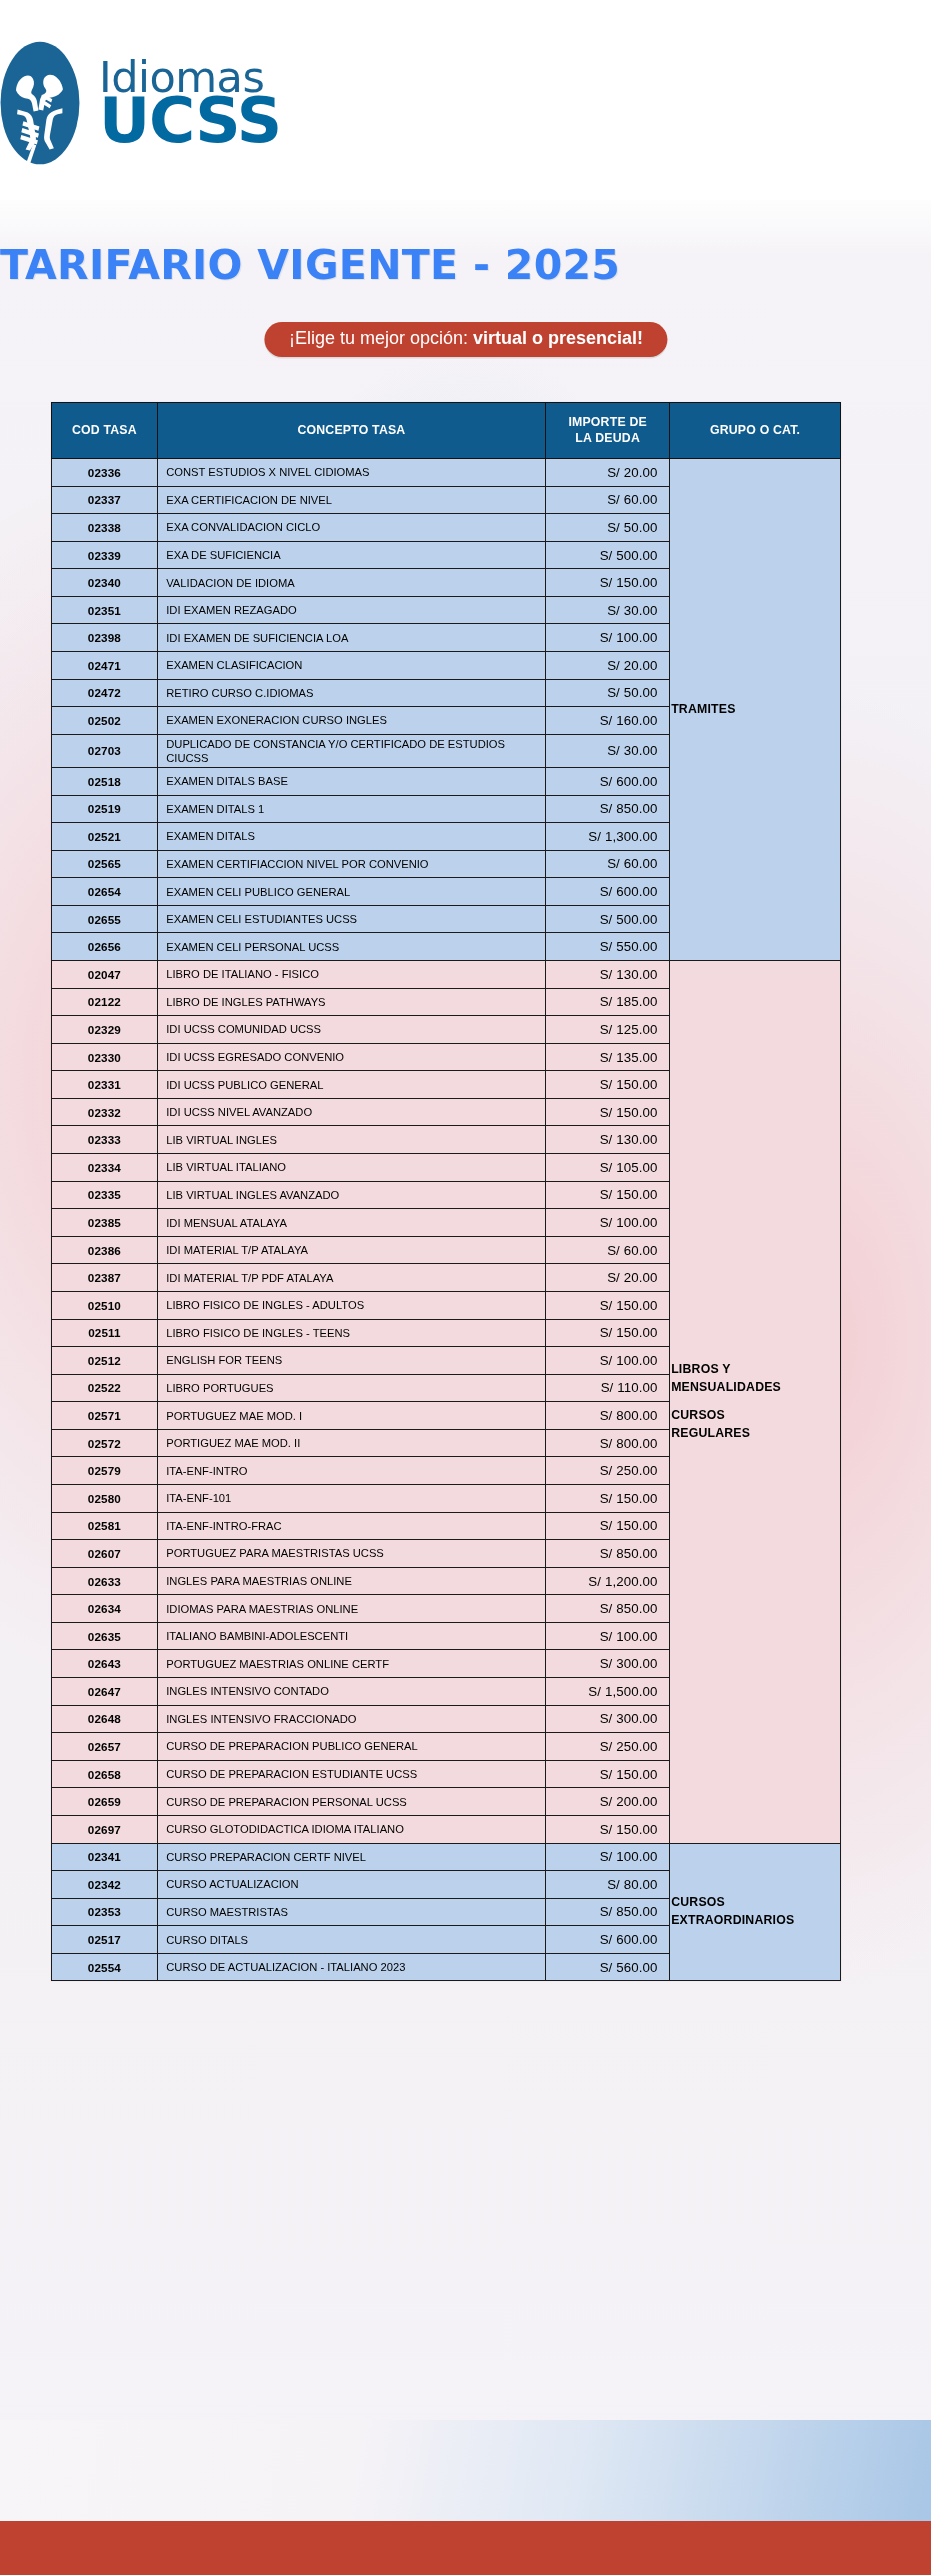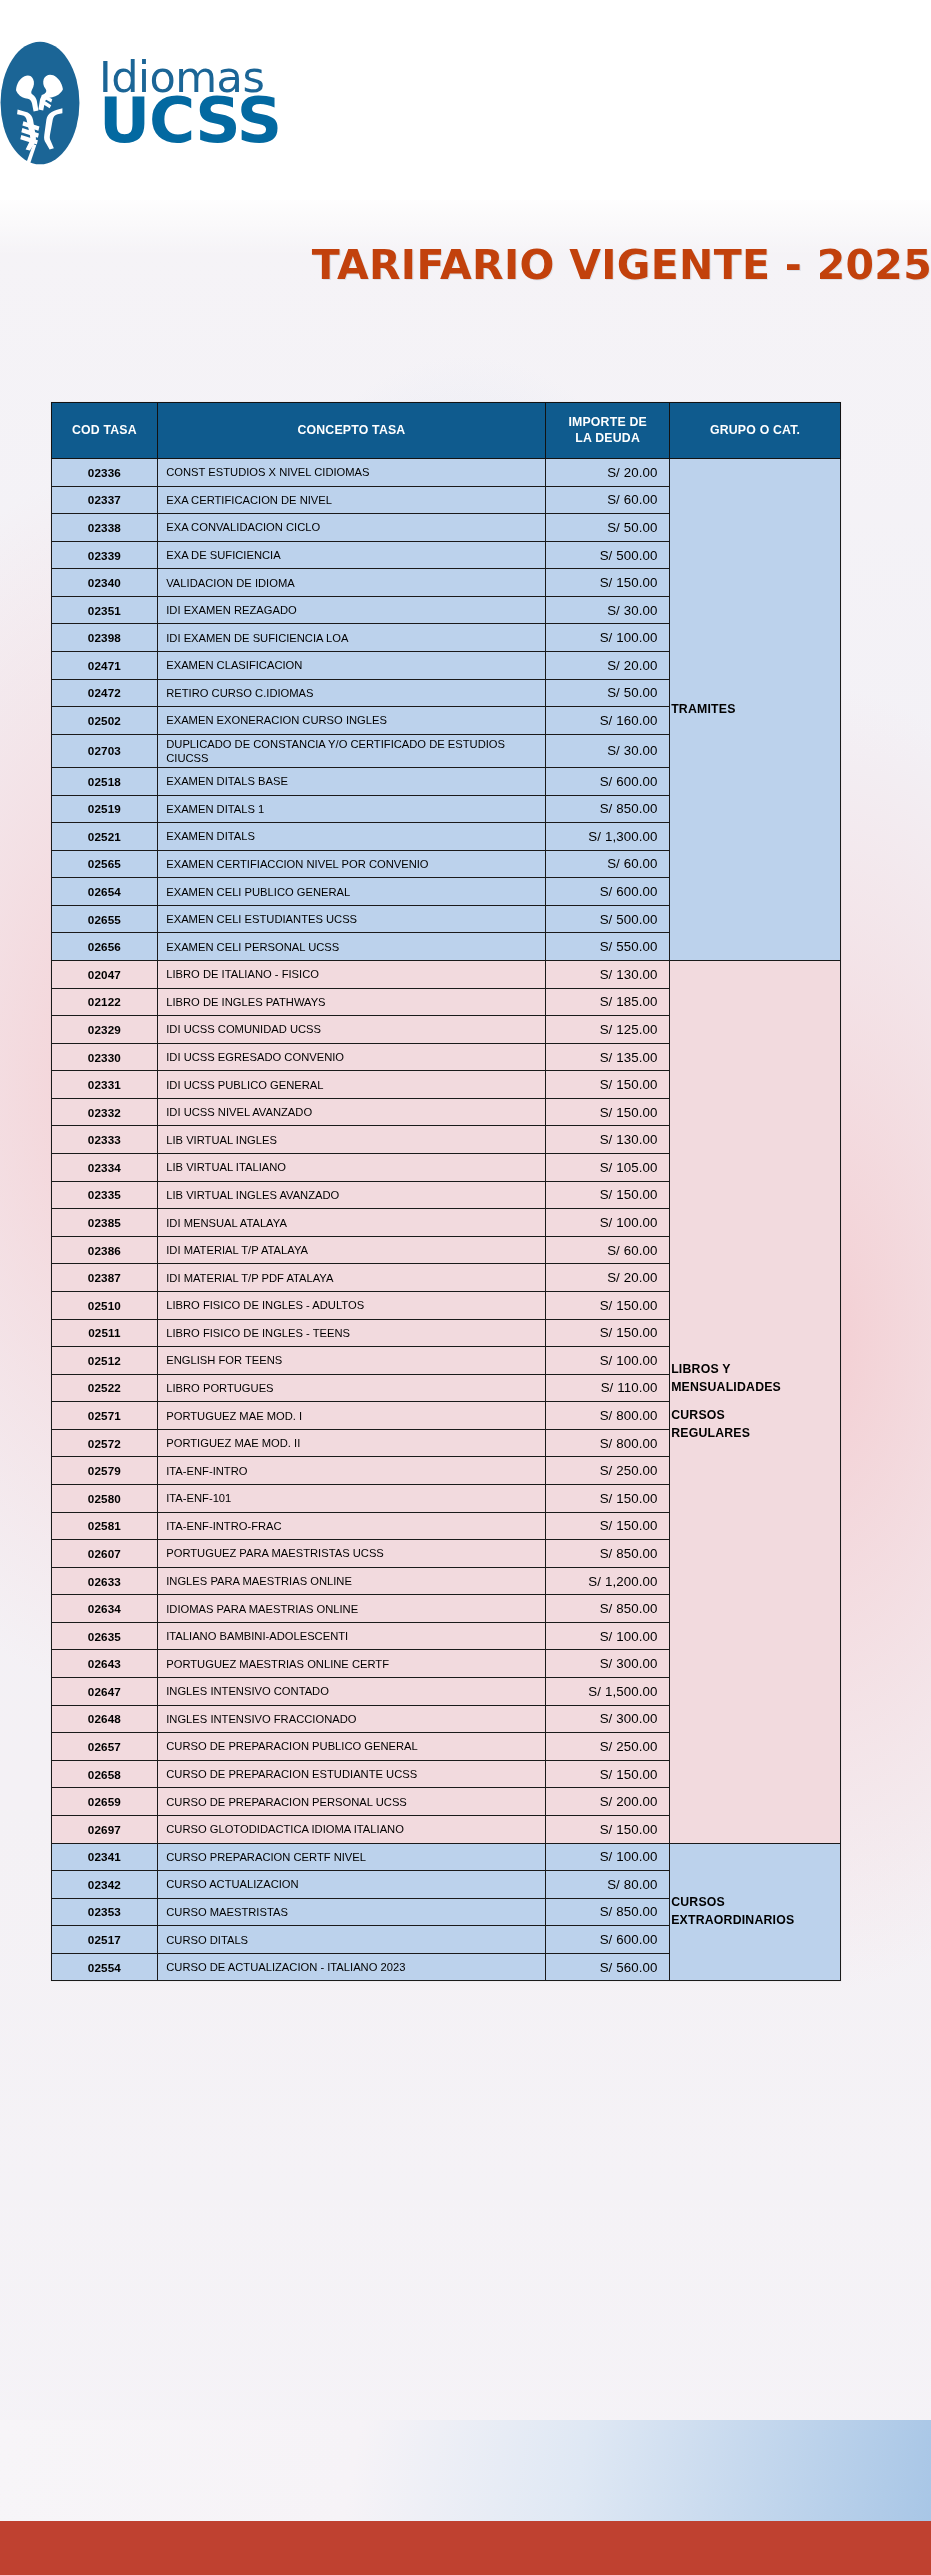--- a/index.html
+++ b/index.html
@@ -50,24 +50,24 @@
     font-family:"DejaVu Sans", sans-serif;
     font-size:43px; font-weight:400; color:#1b6596; letter-spacing:-0.5px;
   }
   .logo-ucss{
     font-family:"DejaVu Sans", sans-serif;
     font-size:63px; font-weight:700; color:#0369a1; letter-spacing:-1.1px;
     margin-top:1.1px;
   }
   
   .title{
-    position:absolute; left:0; top:241px; width:932px; text-align:right;
+    position:absolute; left:0; top:241px; width:932px; text-align:left;
     font-family:"DejaVu Sans", sans-serif;
     font-size:41px; font-weight:700; letter-spacing:0.3px;
-    color:#c2410c;
+    color:#3b82f6;
     text-shadow:1.1px 1.1px 0 rgba(120,150,180,0.18);
   }
   .subtitle-pill{
     position:absolute; left:50%; top:322px; transform:translateX(-50%);
     background:#bf4130; color:#ffffff;
     border-radius:18px;
     padding:6.4px 24.5px 8px 24.5px;
     font-size:18px; white-space:nowrap;
     box-shadow:0 1.6px 0 rgba(0,0,0,0.10);
   }
@@ -138,20 +138,23 @@
       </g>
     </svg>
     <div class="logo-type">
       <span class="logo-idiomas">Idiomas</span>
       <span class="logo-ucss">UCSS</span>
     </div>
   </div>
 
   <div class="title">TARIFARIO VIGENTE - 2025</div>
 
+  <div class="subtitle-pill">
+    <span>¡Elige tu mejor opción: </span><span class="bold">virtual o presencial!</span>
+  </div>
 
   <table class="tbl">
     <colgroup>
       <col class="c1">
         <col class="c2">
         <col class="c3">
         <col class="c4">
     </colgroup>
     <thead>
       <tr>

